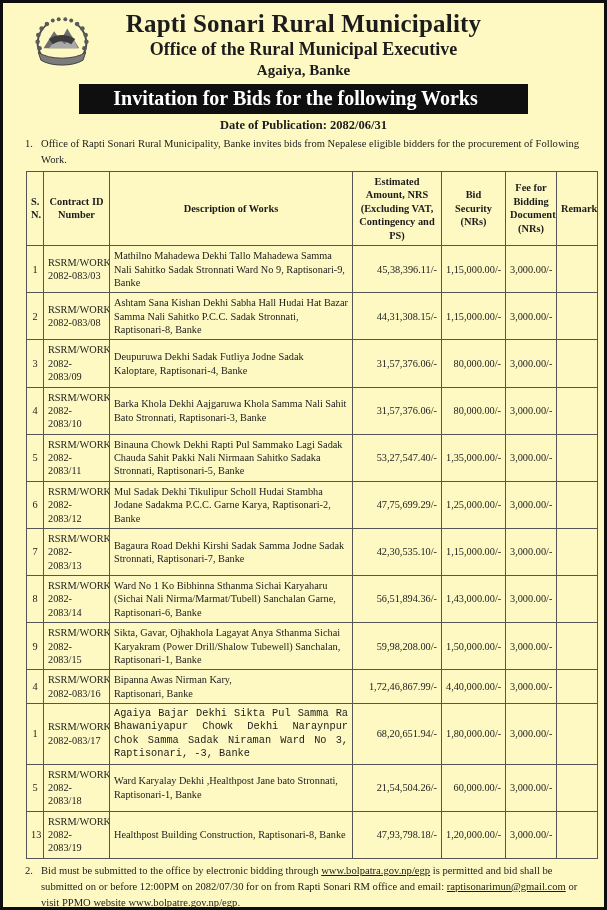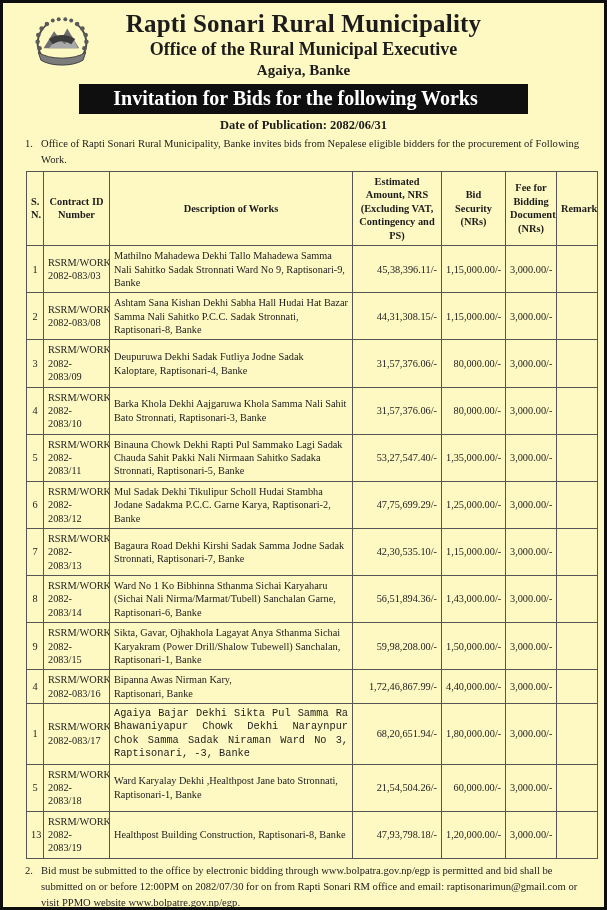--- a/index.html
+++ b/index.html
@@ -29,21 +29,21 @@
     font-size: 20px; font-weight: bold;
     text-align: center; padding: 3px 16px 4px 0;
   }
   .pub-date { text-align: center; font-size: 12.5px; font-weight: bold; margin-bottom: 3px; }
 
   
   .note { display: flex; font-size: 10.6px; line-height: 1.5; margin: 0 12px 1px 22px; }
   .note .num { width: 16px; flex: 0 0 16px; }
   .note .txt { flex: 1; }
   .note-1 { margin-bottom: 3px; }
-  .u { }
+  .u { text-decoration: underline; }
 
   
   table.works {
     border-collapse: collapse;
     margin: 0 0 4px 23px;
     width: 571px;
     font-size: 10.3px;
     table-layout: fixed;
   }
   table.works th, table.works td {

